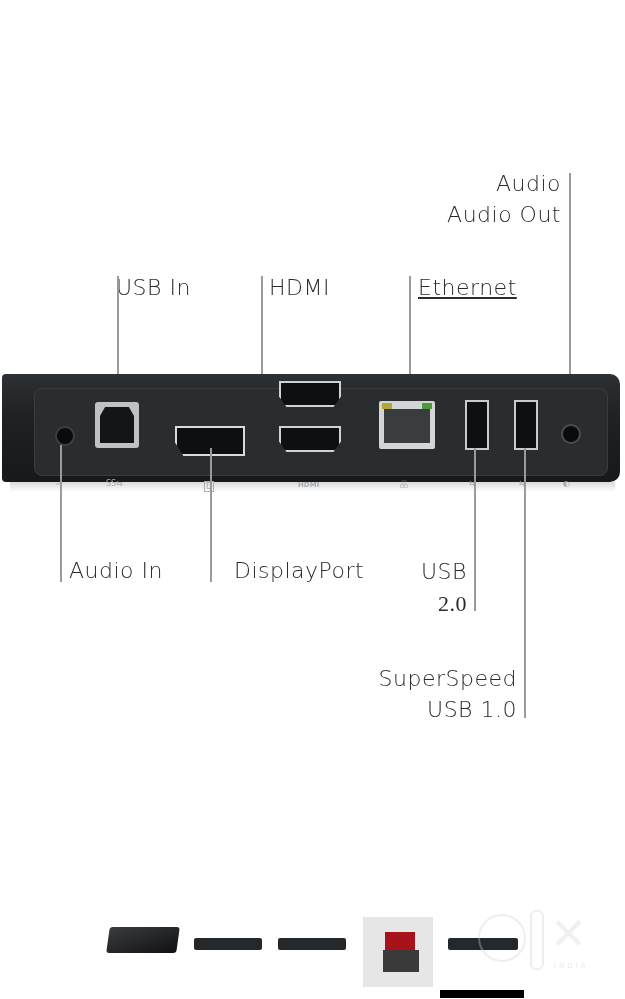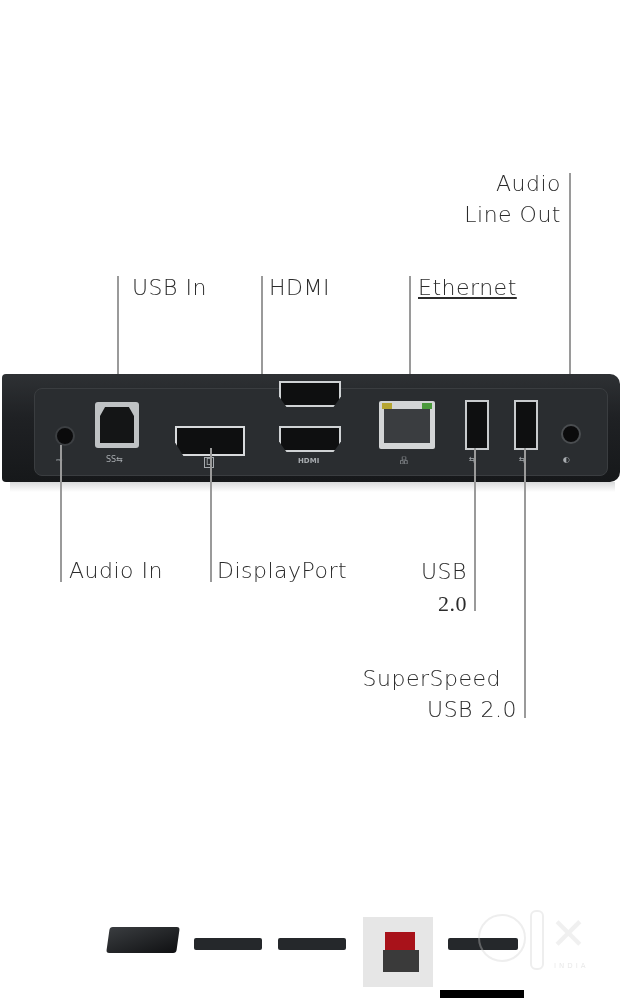--- a/index.html
+++ b/index.html
@@ -4,32 +4,32 @@
 <style>
   html,body{margin:0;padding:0;background:#fff;}
   body{width:625px;height:999px;position:relative;overflow:hidden;font-family:"DejaVu Sans","Liberation Sans",sans-serif;color:#2a2a2a;}
   .lbl{position:absolute;font-size:22px;font-weight:300;letter-spacing:0.5px;line-height:31px;white-space:nowrap;color:#2b2b2b;}
   .lbl.r{text-align:right;}
   .ln{position:absolute;background:#9a9a9a;}
   .dock{position:absolute;left:2px;top:374px;width:618px;height:108px;background:linear-gradient(#2e3134,#1f2124 40%,#16181a);border-radius:4px 10px 10px 4px;}
   .panel{position:absolute;left:34px;top:388px;width:572px;height:86px;background:#2a2d30;border-radius:8px;border:1px solid #3a3d40;}
   .shadow{position:absolute;left:10px;top:482px;width:605px;height:10px;background:linear-gradient(#d9dadb,#fff);}
   .port{position:absolute;}
-  .glyph{position:absolute;font-size:8px;color:#a8acb0;}
+  .glyph{position:absolute;font-size:8px;color:#a8acb0;margin-top:24px;}
   .thumbs{position:absolute;left:0;top:905px;width:625px;height:90px;}
   .thumb{position:absolute;}
 </style>
 </head>
 <body>
 
 <div class="lbl r" style="right:64px;top:168px;">Audio</div>
-<div class="lbl r" style="right:64px;top:199px;">Line Out</div>
+<div class="lbl r" style="right:64px;top:199px;">Audio Out</div>
 <div class="ln" style="left:569px;top:173px;width:2px;height:250px;"></div>
 
-<div class="lbl" style="left:132px;top:272px;">USB In</div>
+<div class="lbl" style="left:116px;top:272px;">USB In</div>
 <div class="ln" style="left:117px;top:276px;width:2px;height:127px;"></div>
 
 <div class="lbl" style="left:269px;top:272px;">HDMI</div>
 <div class="ln" style="left:261px;top:276px;width:2px;height:161px;"></div>
 <div class="ln" style="left:261px;top:391px;width:20px;height:2px;"></div>
 <div class="ln" style="left:261px;top:436px;width:20px;height:2px;"></div>
 
 <div class="lbl" style="left:418px;top:272px;text-decoration:underline;">Ethernet</div>
 <div class="ln" style="left:409px;top:276px;width:2px;height:128px;"></div>
 
@@ -66,25 +66,25 @@
 
 <div class="port" style="left:561px;top:424px;width:16px;height:16px;border-radius:50%;background:#0b0b0c;border:2px solid #4a4d50;"></div>
 <div class="glyph" style="left:563px;top:455px;">◐</div>
 
 <div class="ln" style="left:60px;top:445px;width:2px;height:137px;"></div>
 <div class="ln" style="left:210px;top:448px;width:2px;height:134px;"></div>
 <div class="ln" style="left:474px;top:448px;width:2px;height:163px;"></div>
 <div class="ln" style="left:524px;top:448px;width:2px;height:270px;"></div>
 
 <div class="lbl" style="left:69px;top:555px;">Audio In</div>
-<div class="lbl" style="left:217px;top:555px;">DisplayPort</div>
+<div class="lbl" style="left:234px;top:555px;">DisplayPort</div>
 <div class="lbl r" style="right:158px;top:556px;">USB</div>
 <div class="lbl r" style="right:158px;top:588px;font-family:Liberation Serif, serif;">2.0</div>
-<div class="lbl r" style="right:124px;top:663px;">SuperSpeed</div>
-<div class="lbl r" style="right:108px;top:694px;">USB 2.0</div>
+<div class="lbl r" style="right:108px;top:663px;">SuperSpeed</div>
+<div class="lbl r" style="right:108px;top:694px;">USB 1.0</div>
 
 <div class="thumbs">
   <div class="thumb" style="left:108px;top:22px;width:70px;height:26px;background:linear-gradient(160deg,#3a3d40,#0f1012);transform:skewX(-8deg);border-radius:3px;"></div>
   <div class="thumb" style="left:194px;top:33px;width:68px;height:12px;background:#25282b;border-radius:2px;"></div>
   <div class="thumb" style="left:278px;top:33px;width:68px;height:12px;background:#25282b;border-radius:2px;"></div>
   <div class="thumb" style="left:363px;top:12px;width:70px;height:70px;background:#e6e6e6;">
     <div style="position:absolute;left:22px;top:15px;width:30px;height:18px;background:#a8121a;"></div>
     <div style="position:absolute;left:20px;top:33px;width:36px;height:22px;background:#3a3a3a;"></div>
   </div>
   <div class="thumb" style="left:448px;top:33px;width:70px;height:12px;background:#25282b;border-radius:2px;"></div>

